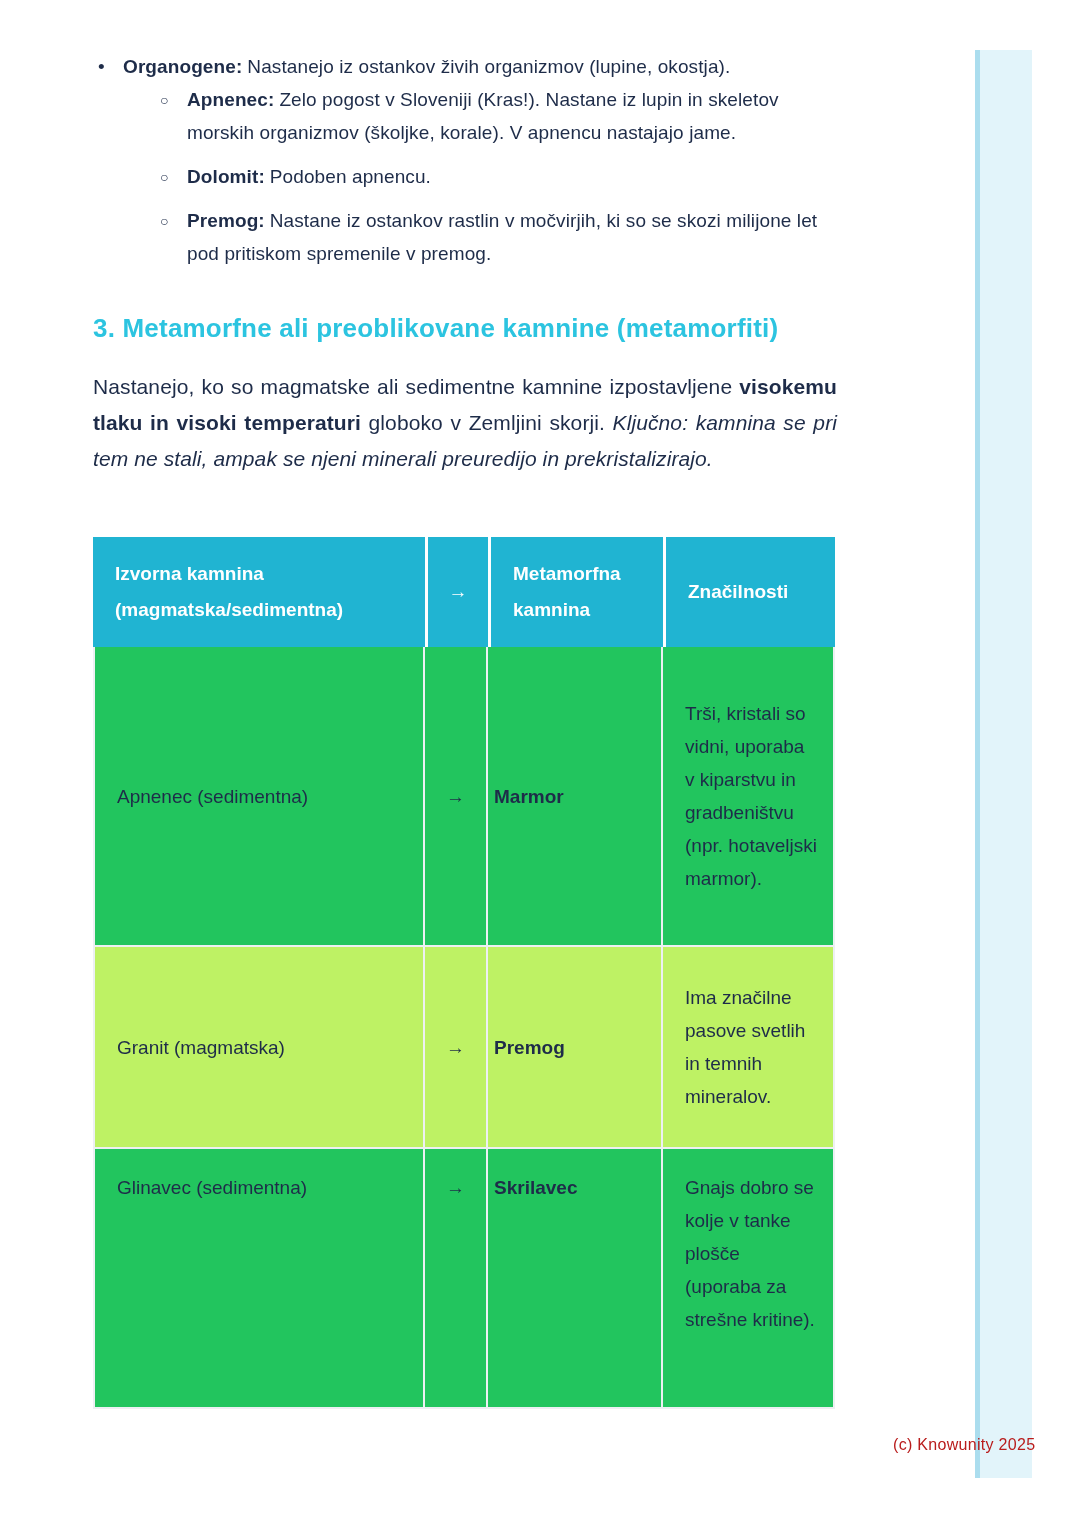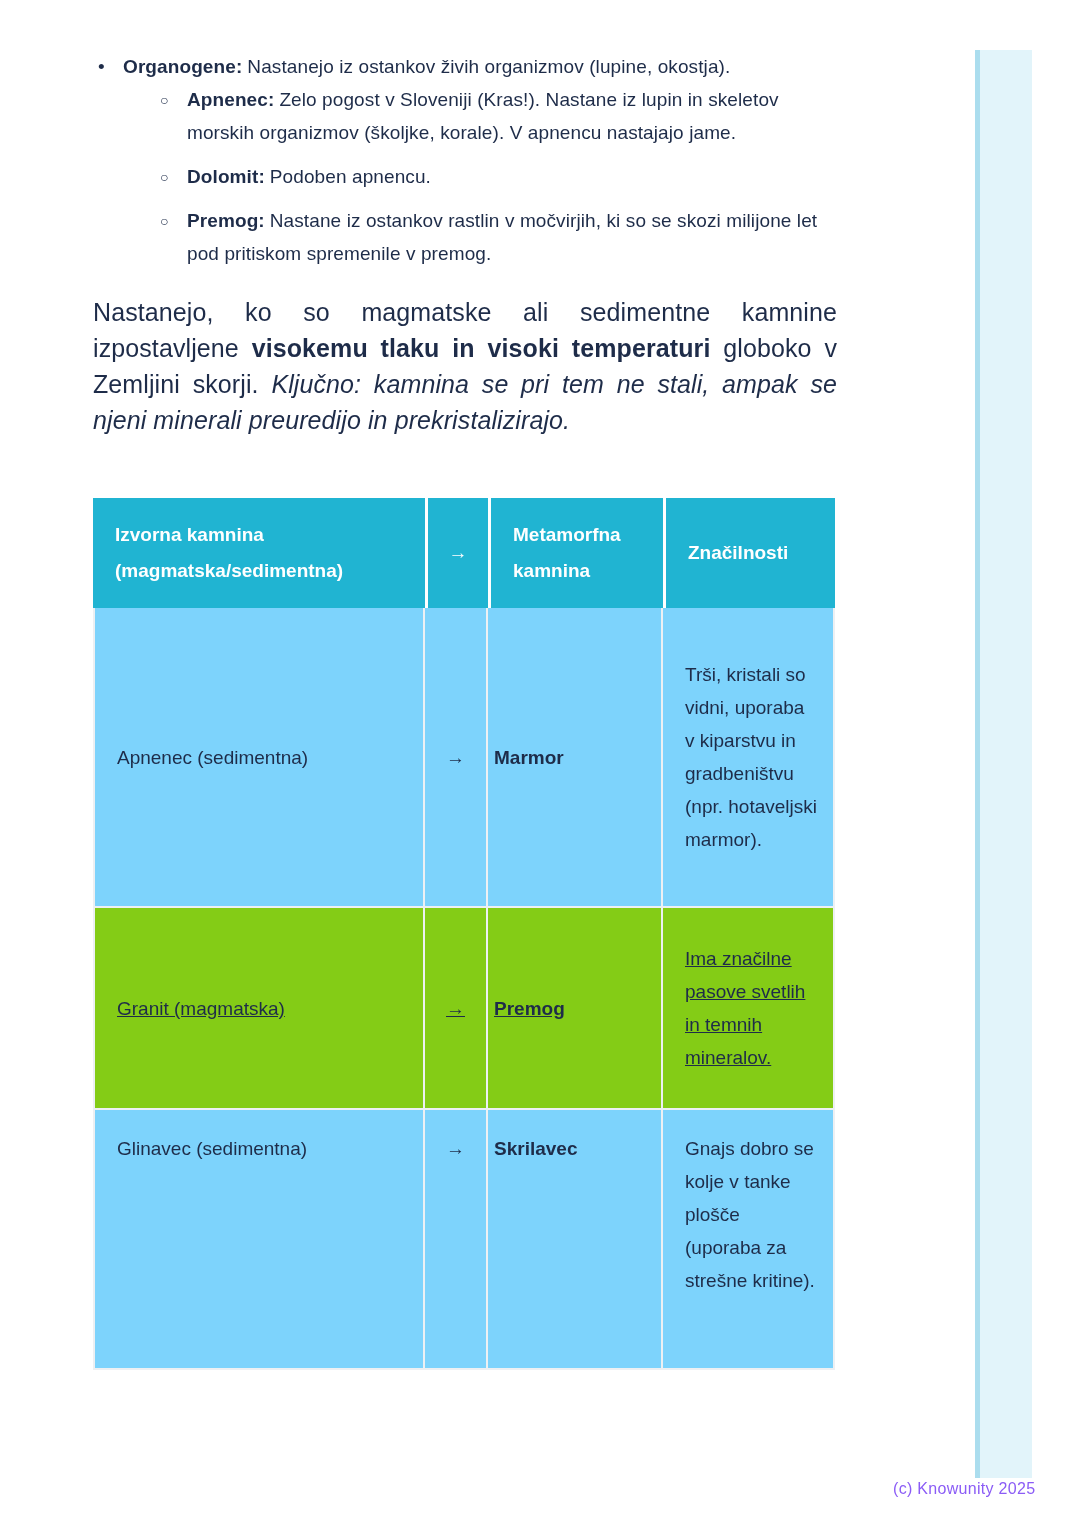--- a/index.html
+++ b/index.html
@@ -27,21 +27,21 @@
     font-size:14px; color:#1e2c49;
   }
   .term { font-weight:700; margin-right:5px; }
 
   h2.section-heading {
     margin:41px 0 0 0; max-width:690px;
     font-size:26px; line-height:34px; font-weight:700; color:#2cc4e0; letter-spacing:0.2px;
   }
 
   .para {
-    margin-top:24px; font-size:25px; line-height:36px; text-align:justify; letter-spacing:0.1px;
+    margin-top:24px; font-size:21px; line-height:36px; text-align:justify; letter-spacing:0.1px;
   }
   .para .b { font-weight:700; }
   .para .i { font-style:italic; }
 
   table.rocks {
     margin-top:60px; width:742px; table-layout:fixed;
     border-collapse:separate; border-spacing:0;
   }
   table.rocks col.c1 { width:332px; }
   table.rocks col.c2 { width:63px; }
@@ -50,35 +50,35 @@
 
   thead th {
     background:#20b4d2; color:#ffffff; font-size:19px; line-height:36px; font-weight:700;
     text-align:left; vertical-align:middle; padding:0 10px 0 22px; height:110px;
   }
   thead th + th { border-left:3px solid #ffffff; }
   thead th.arrow-col { text-align:center; padding:0; font-weight:400; }
 
   tbody td {
     font-size:19px; line-height:33px; vertical-align:middle;
-    padding:10px 14px 10px 22px; background:#7dd3fc;
+    padding:10px 14px 10px 22px; background:#22c55e;
     border-bottom:2px solid #edf0f3; border-right:2px solid #edf0f3;
   }
   tbody td:first-child { border-left:2px solid #edf0f3; }
   tbody tr.r1 { height:300px; }
   tbody tr.r2 { height:202px; }
   tbody tr.r3 { height:260px; }
-  tbody tr.alt td { background:#84cc16;text-decoration:underline; }
+  tbody tr.alt td { background:#bef264; }
   tbody tr.top td { vertical-align:top; padding-top:22px; }
   tbody td.arrow-col { text-align:center; padding-left:0; padding-right:0; }
   tbody td.result-col { font-weight:700;padding-left:6px; }
 
   .watermark {
     position:absolute; left:893px; top:1436px; z-index:2;
-    font-size:16px; color:#8b5cf6; letter-spacing:0.3px;margin-top:44px;
+    font-size:16px; color:#b91c1c; letter-spacing:0.3px;
   }
 </style>
 </head>
 <body>
 
 <div class="page">
 
   <div class="side-rail"></div>
 
   <div class="content">
@@ -97,20 +97,21 @@
             <span class="term">Dolomit:</span><span>Podoben apnencu.</span>
           </li>
           <li class="li">
             <span class="marker-ring">○</span>
             <span class="term">Premog:</span><span>Nastane iz ostankov rastlin v močvirjih, ki so se skozi milijone let pod pritiskom spremenile v premog.</span>
           </li>
         </ul>
       </li>
     </ul>
 
+    <h2 class="section-heading">3. Metamorfne ali preoblikovane kamnine (metamorfiti)</h2>
 
     <p class="para"><span>Nastanejo, ko so magmatske ali sedimentne kamnine izpostavljene </span><span class="b">visokemu tlaku in visoki temperaturi</span><span> globoko v Zemljini skorji. </span><span class="i">Ključno: kamnina se pri tem ne stali, ampak se njeni minerali preuredijo in prekristalizirajo.</span></p>
 
     <table class="rocks">
       <colgroup>
         <col class="c1">
           <col class="c2">
           <col class="c3">
           <col class="c4">
       </colgroup>

